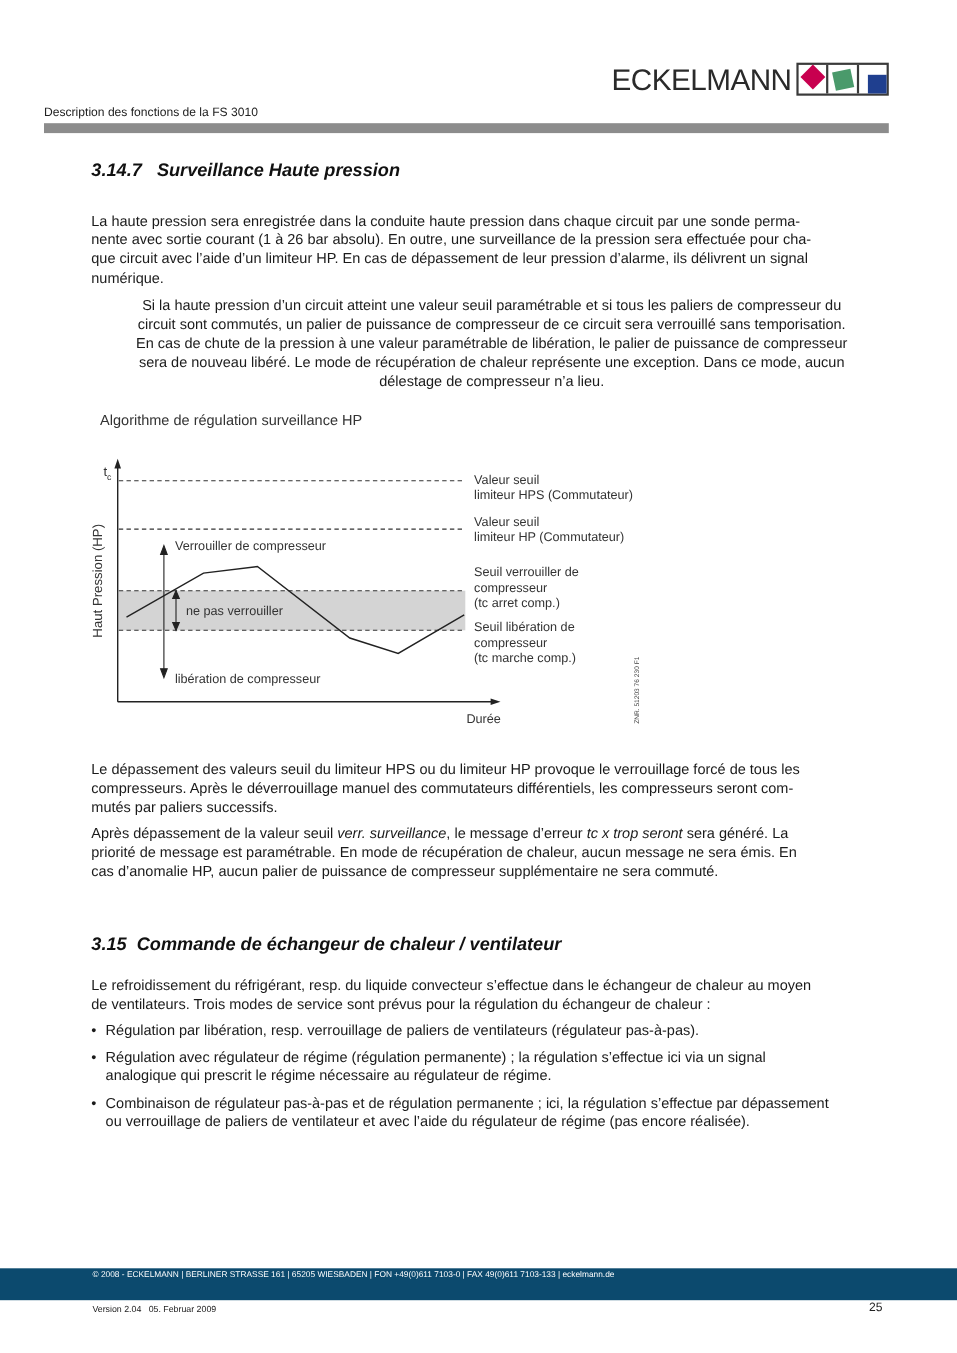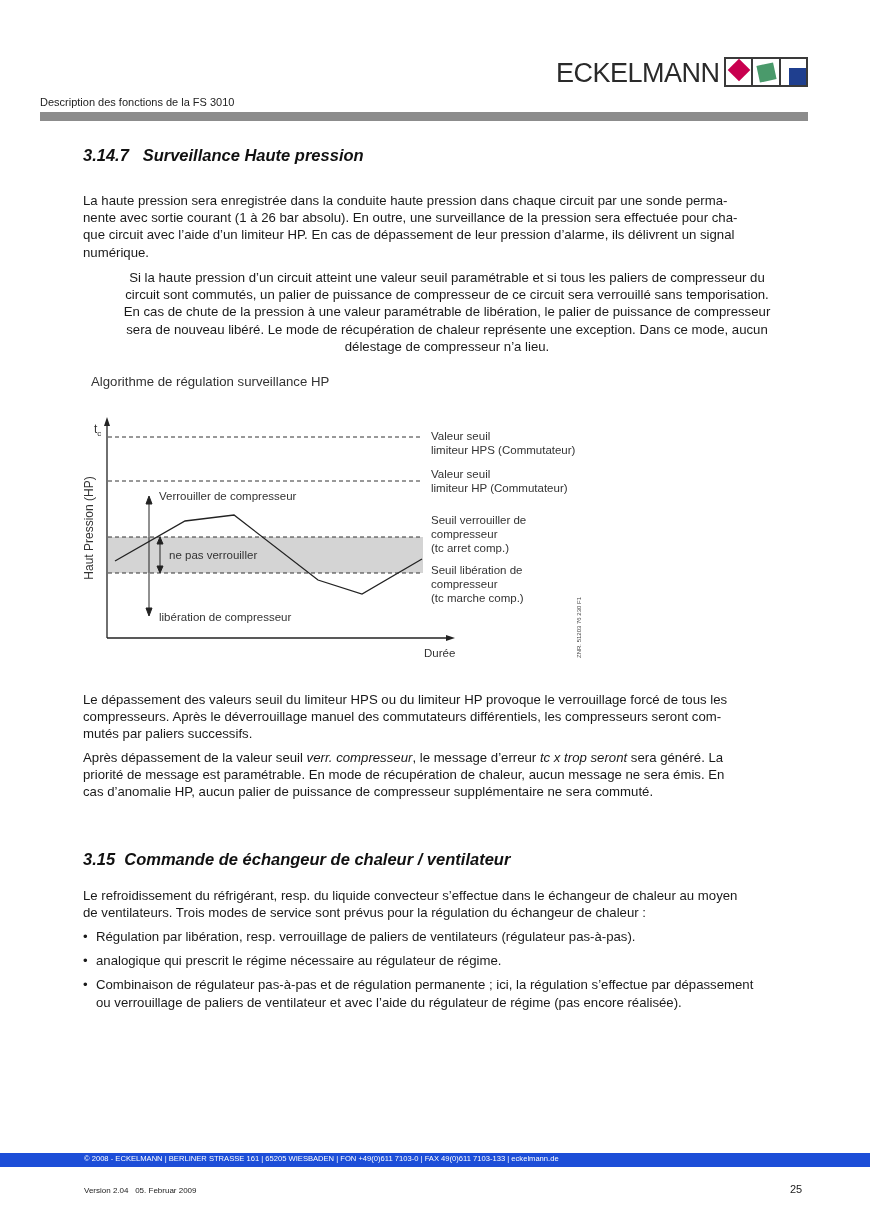--- a/index.html
+++ b/index.html
@@ -12,21 +12,21 @@
   .logo-cell:last-child { border-right: none; }
   .doc-title { left: 40px; top: 96px; font-size: 11px; color: #222; }
   .header-bar { left: 40px; top: 112px; width: 768px; height: 9px; background: #8c8c8c; }
   .h2 { left: 83px; top: 146px; font-size: 16.5px; font-weight: bold; color: #111; font-style: italic; }
   .para { left: 83px; width: 728px; font-size: 13.2px; line-height: 17.2px; color: #1a1a1a; }
   .para p { margin: 0; }
   .fig-caption { left: 91px; top: 374px; font-size: 13.2px; color: #333; }
   .bullets { left: 83px; width: 728px; font-size: 13.2px; line-height: 17.2px; }
   .bullet { position: relative; padding-left: 13px; margin-bottom: 7px; }
   .bullet .dot { position: absolute; left: 0; top: 0; }
-  .footer-bar { left: 0; top: 1153px; width: 870px; height: 14px; background: #1d4ed8; }
+  .footer-bar { left: 0; top: 1153px; width: 870px; height: 29px; background: #0c4a6e; }
   .footer-bar span { position: absolute; left: 84px; top: 1px; font-size: 7.6px; color: #ffffff; white-space: nowrap; }
   .version { left: 84px; top: 1186px; font-size: 8px; color: #222; }
   .page-num { left: 790px; top: 1183px; font-size: 11px; color: #222; }
   svg text { font-family: "Liberation Sans", sans-serif; }
 </style>
 </head>
 <body>
 
 <div class="abs logo-text">ECKELMANN</div>
 <div class="abs logo-boxes">
@@ -113,39 +113,40 @@
   <text transform="translate(581,658) rotate(-90)" font-size="6" fill="#444">ZNR. 51203 76 230 F1</text>
 </svg>
 
 <div class="abs para" style="top:691px;">
   <p>Le dépassement des valeurs seuil du limiteur HPS ou du limiteur HP provoque le verrouillage forcé de tous les</p>
   <p>compresseurs. Après le déverrouillage manuel des commutateurs différentiels, les compresseurs seront com-</p>
   <p>mutés par paliers successifs.</p>
 </div>
 
 <div class="abs para" style="top:749px;">
-  <p><span>Après dépassement de la valeur seuil </span><i>verr. compresseur</i><span>, le message d’erreur </span><i>tc x trop seront</i><span> sera généré. La</span></p>
+  <p><span>Après dépassement de la valeur seuil </span><i>verr. surveillance</i><span>, le message d’erreur </span><i>tc x trop seront</i><span> sera généré. La</span></p>
   <p>priorité de message est paramétrable. En mode de récupération de chaleur, aucun message ne sera émis. En</p>
   <p>cas d’anomalie HP, aucun palier de puissance de compresseur supplémentaire ne sera commuté.</p>
 </div>
 
 <div class="abs h2" style="top:838px;white-space:pre;margin-top:12px;">3.15  Commande de échangeur de chaleur / ventilateur</div>
 
 <div class="abs para" style="top:887px;">
   <p>Le refroidissement du réfrigérant, resp. du liquide convecteur s’effectue dans le échangeur de chaleur au moyen</p>
   <p>de ventilateurs. Trois modes de service sont prévus pour la régulation du échangeur de chaleur :</p>
 </div>
 
 <div class="abs bullets" style="top:928px;">
   <div class="bullet">
     <span class="dot">•</span>
     <div>Régulation par libération, resp. verrouillage de paliers de ventilateurs (régulateur pas-à-pas).</div>
   </div>
   <div class="bullet">
     <span class="dot">•</span>
+    <div>Régulation avec régulateur de régime (régulation permanente) ; la régulation s’effectue ici via un signal</div>
     <div>analogique qui prescrit le régime nécessaire au régulateur de régime.</div>
   </div>
   <div class="bullet">
     <span class="dot">•</span>
     <div>Combinaison de régulateur pas-à-pas et de régulation permanente ; ici, la régulation s’effectue par dépassement</div>
     <div>ou verrouillage de paliers de ventilateur et avec l’aide du régulateur de régime (pas encore réalisée).</div>
   </div>
 </div>
 
 <div class="abs footer-bar">

